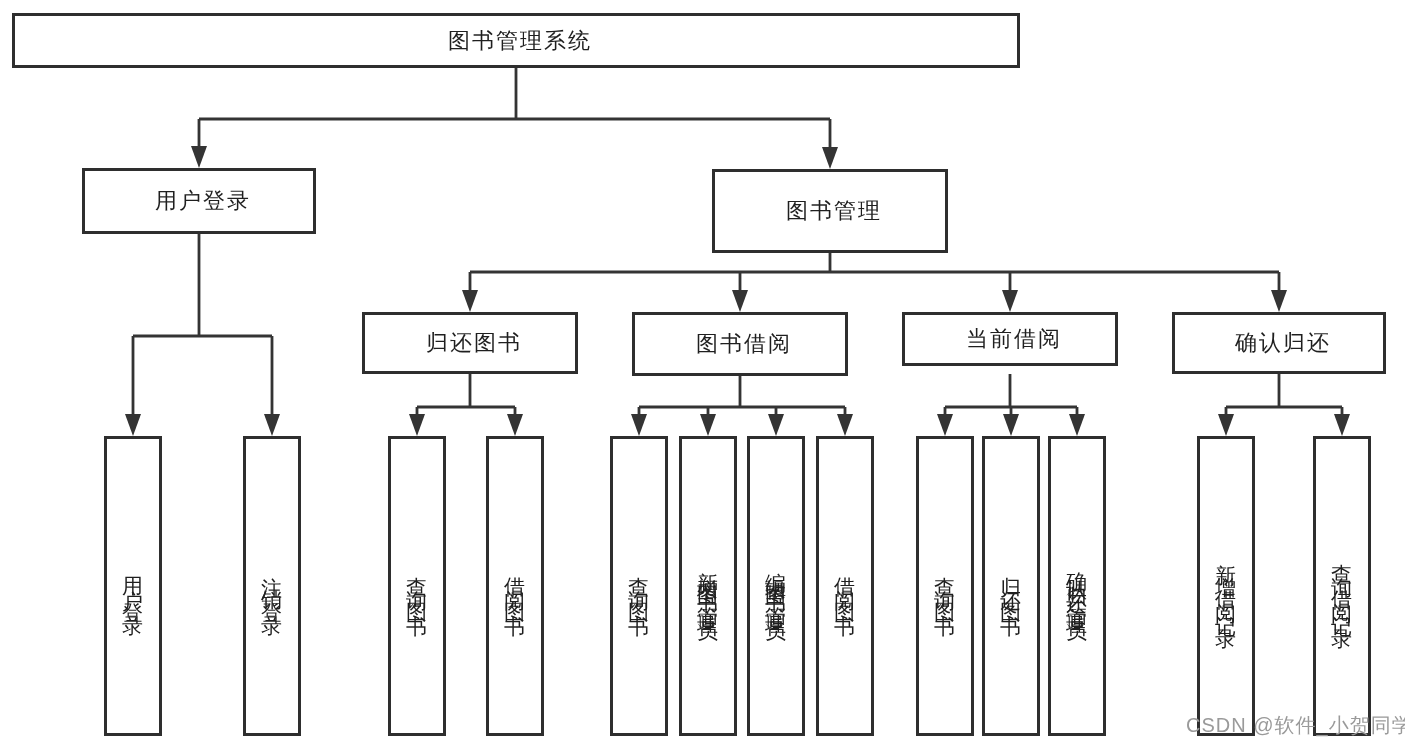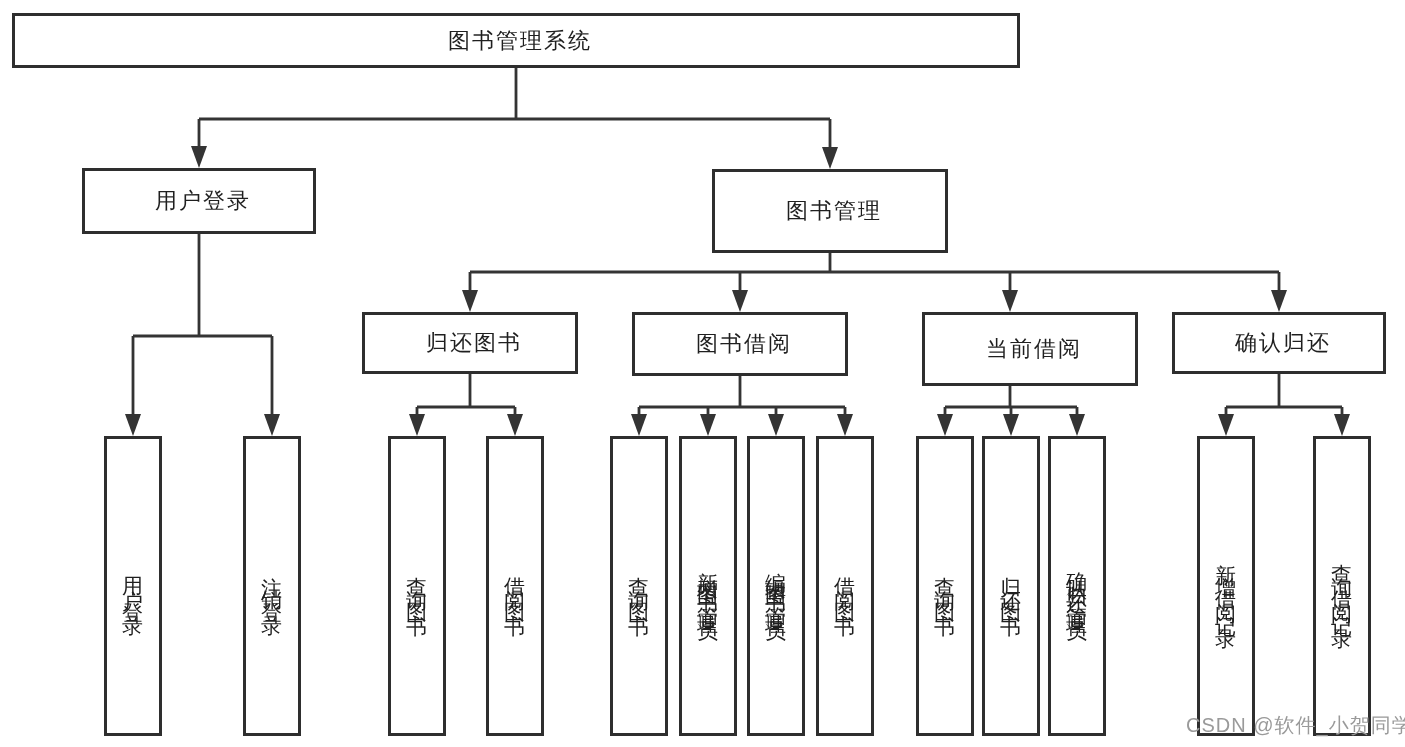--- a/index.html
+++ b/index.html
@@ -82,21 +82,21 @@
       <polygon points="1334,414 1350,414 1342,436" fill="#343434"></polygon>
     </svg>
 
   <div class="box h" style="left:12px;top:13px;width:1008px;height:55px">图书管理系统</div>
 
   <div class="box h" style="left:82px;top:168px;width:234px;height:66px">用户登录</div>
   <div class="box h" style="left:712px;top:169px;width:236px;height:84px">图书管理</div>
 
   <div class="box h" style="left:362px;top:312px;width:216px;height:62px">归还图书</div>
   <div class="box h" style="left:632px;top:312px;width:216px;height:64px">图书借阅</div>
-  <div class="box h" style="left:922px;top:312px;width:216px;height:74px">当前借阅</div>
+  <div class="box h" style="left:902px;top:312px;width:216px;height:54px">当前借阅</div>
   <div class="box h" style="left:1172px;top:312px;width:214px;height:62px">确认归还</div>
 
   <div class="box v" style="left:104px;top:436px;width:58px;height:300px">
     <span class="vt">用户登录</span>
     </div>
   <div class="box v" style="left:243px;top:436px;width:58px;height:300px">
     <span class="vt">注销登录</span>
     </div>
 
   <div class="box v" style="left:388px;top:436px;width:58px;height:300px">

